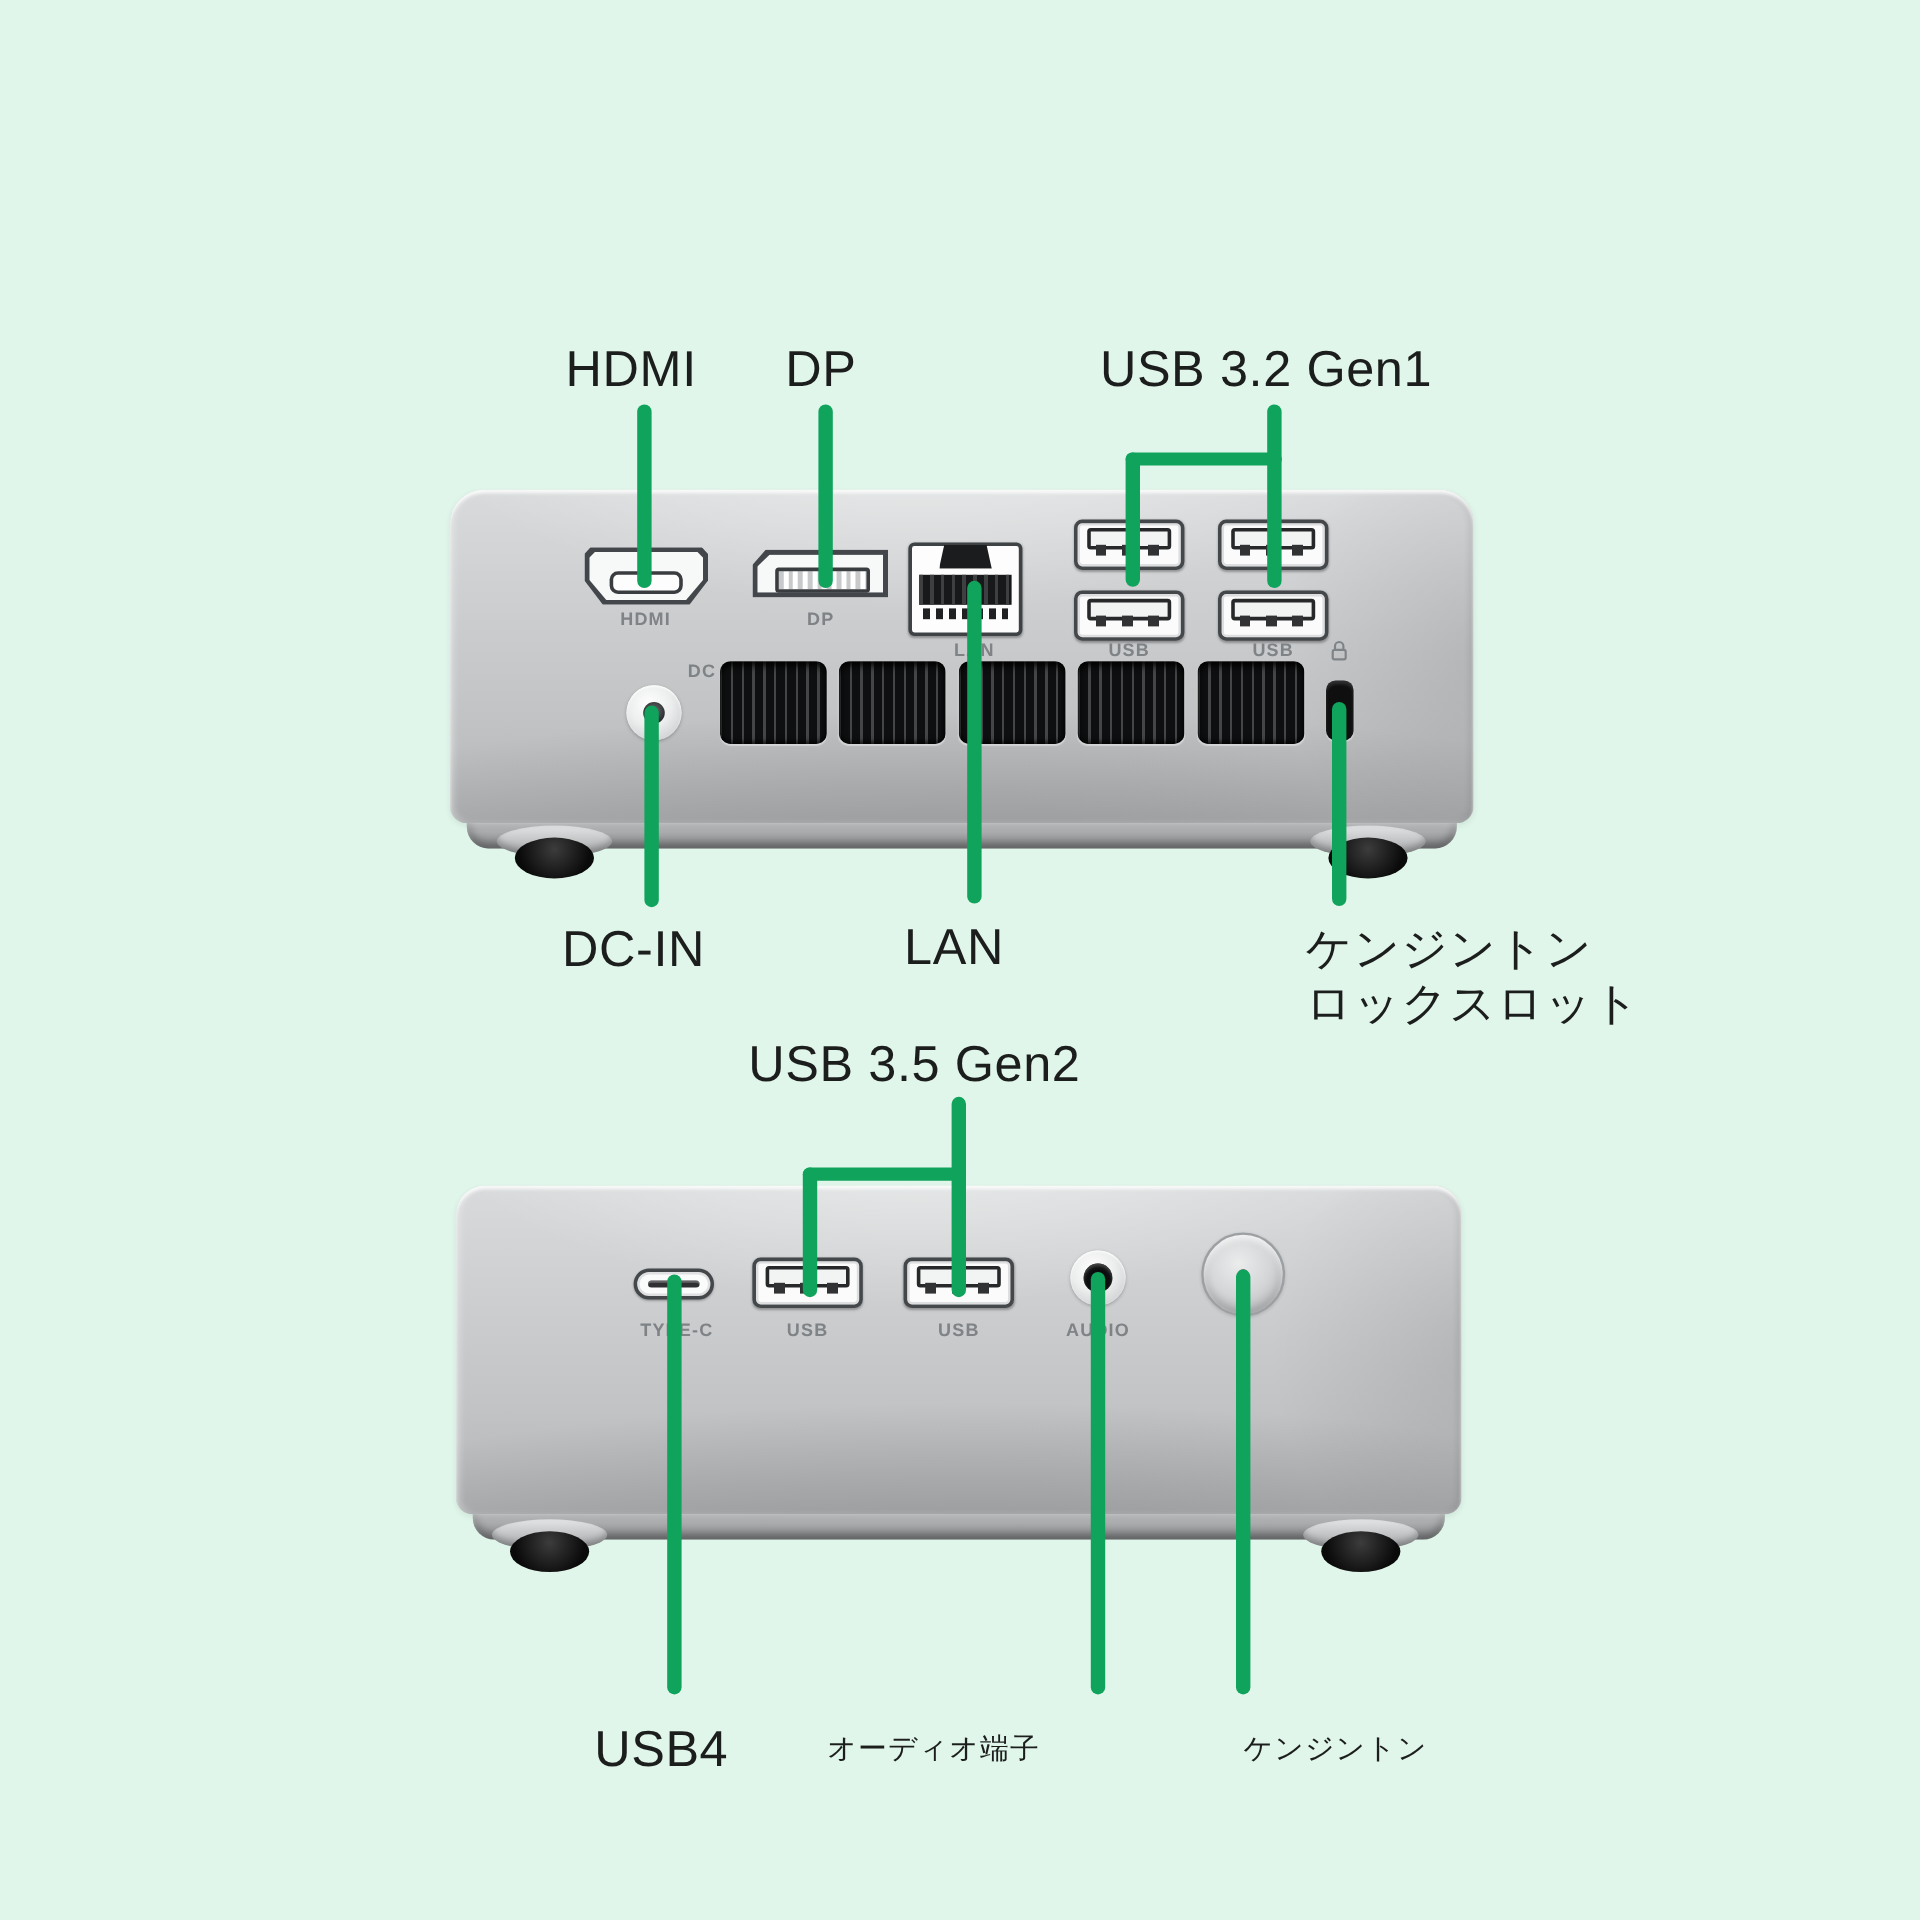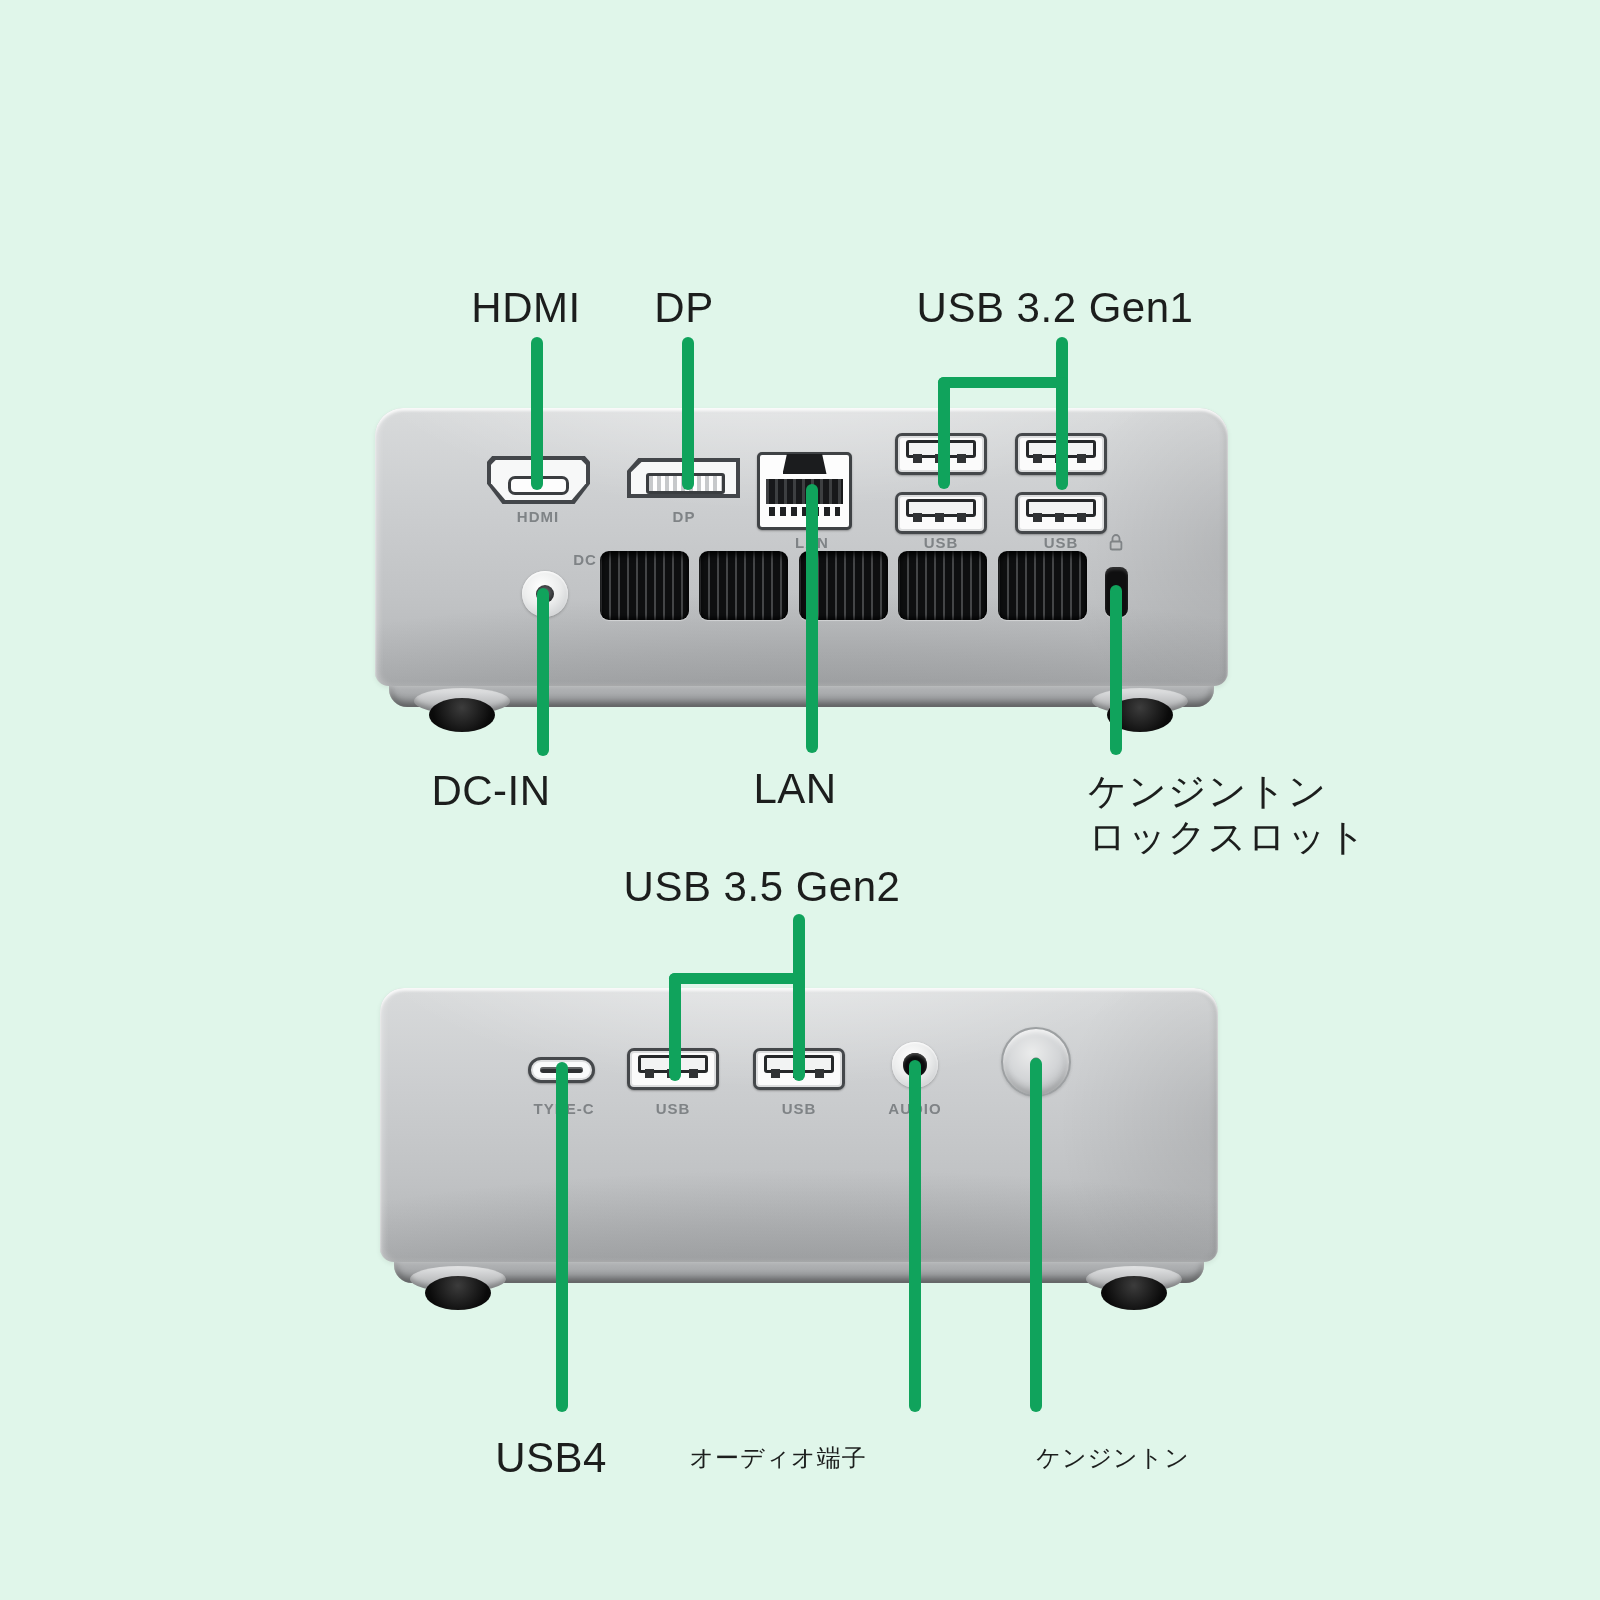--- a/index.html
+++ b/index.html
@@ -121,21 +121,21 @@
   #p-dc{left:522px;top:571px;}
   #v1{left:600px;top:551px;} #v2{left:699px;top:551px;} #v3{left:799px;top:551px;}
   #v4{left:898px;top:551px;} #v5{left:998px;top:551px;}
   #p-klock{left:1105px;top:567px;width:23px;height:50px;}
   #sl-dc{left:545px;top:551px;margin-left:40px;} #sl-hdmi{left:538px;top:508px;} #sl-dp{left:684px;top:508px;}
   #sl-lan{left:812px;top:534px;} #sl-usb-l{left:941px;top:534px;} #sl-usb-r{left:1061px;top:534px;}
   #lock-ic{left:1116px;top:533px;}
   #gl-dcin{left:537px;top:588px;height:168px;}
   #gl-lan{left:806px;top:484px;height:269px;}
   #gl-klock{left:1110px;top:585px;height:170px;}
-  #cap-dcin{left:491px;top:769px;} #cap-lan{left:795px;top:767px;} #cap-ken{left:1088px;top:768px;}
+  #cap-dcin{left:528px;top:769px;} #cap-lan{left:795px;top:767px;} #cap-ken{left:1088px;top:768px;}
 
   
   #cap-gen2{left:762px;top:865px;}
   #gl-gen2-stem{left:793px;top:914px;height:70px;}
   #gl-gen2-h{left:669px;top:973px;width:136px;}
   #gl-gen2-l{left:669px;top:973px;height:108px;}
   #gl-gen2-r{left:793px;top:973px;height:108px;}
   #dev-front{left:380px;top:988px;width:838px;height:274px;border-radius:24px 24px 14px 14px;}
   #base-front{left:394px;top:1256px;width:810px;height:27px;border-radius:3px 3px 18px 18px;}
   #foot-fl{left:410px;top:1266px;} #foot-fr{left:1086px;top:1266px;}

